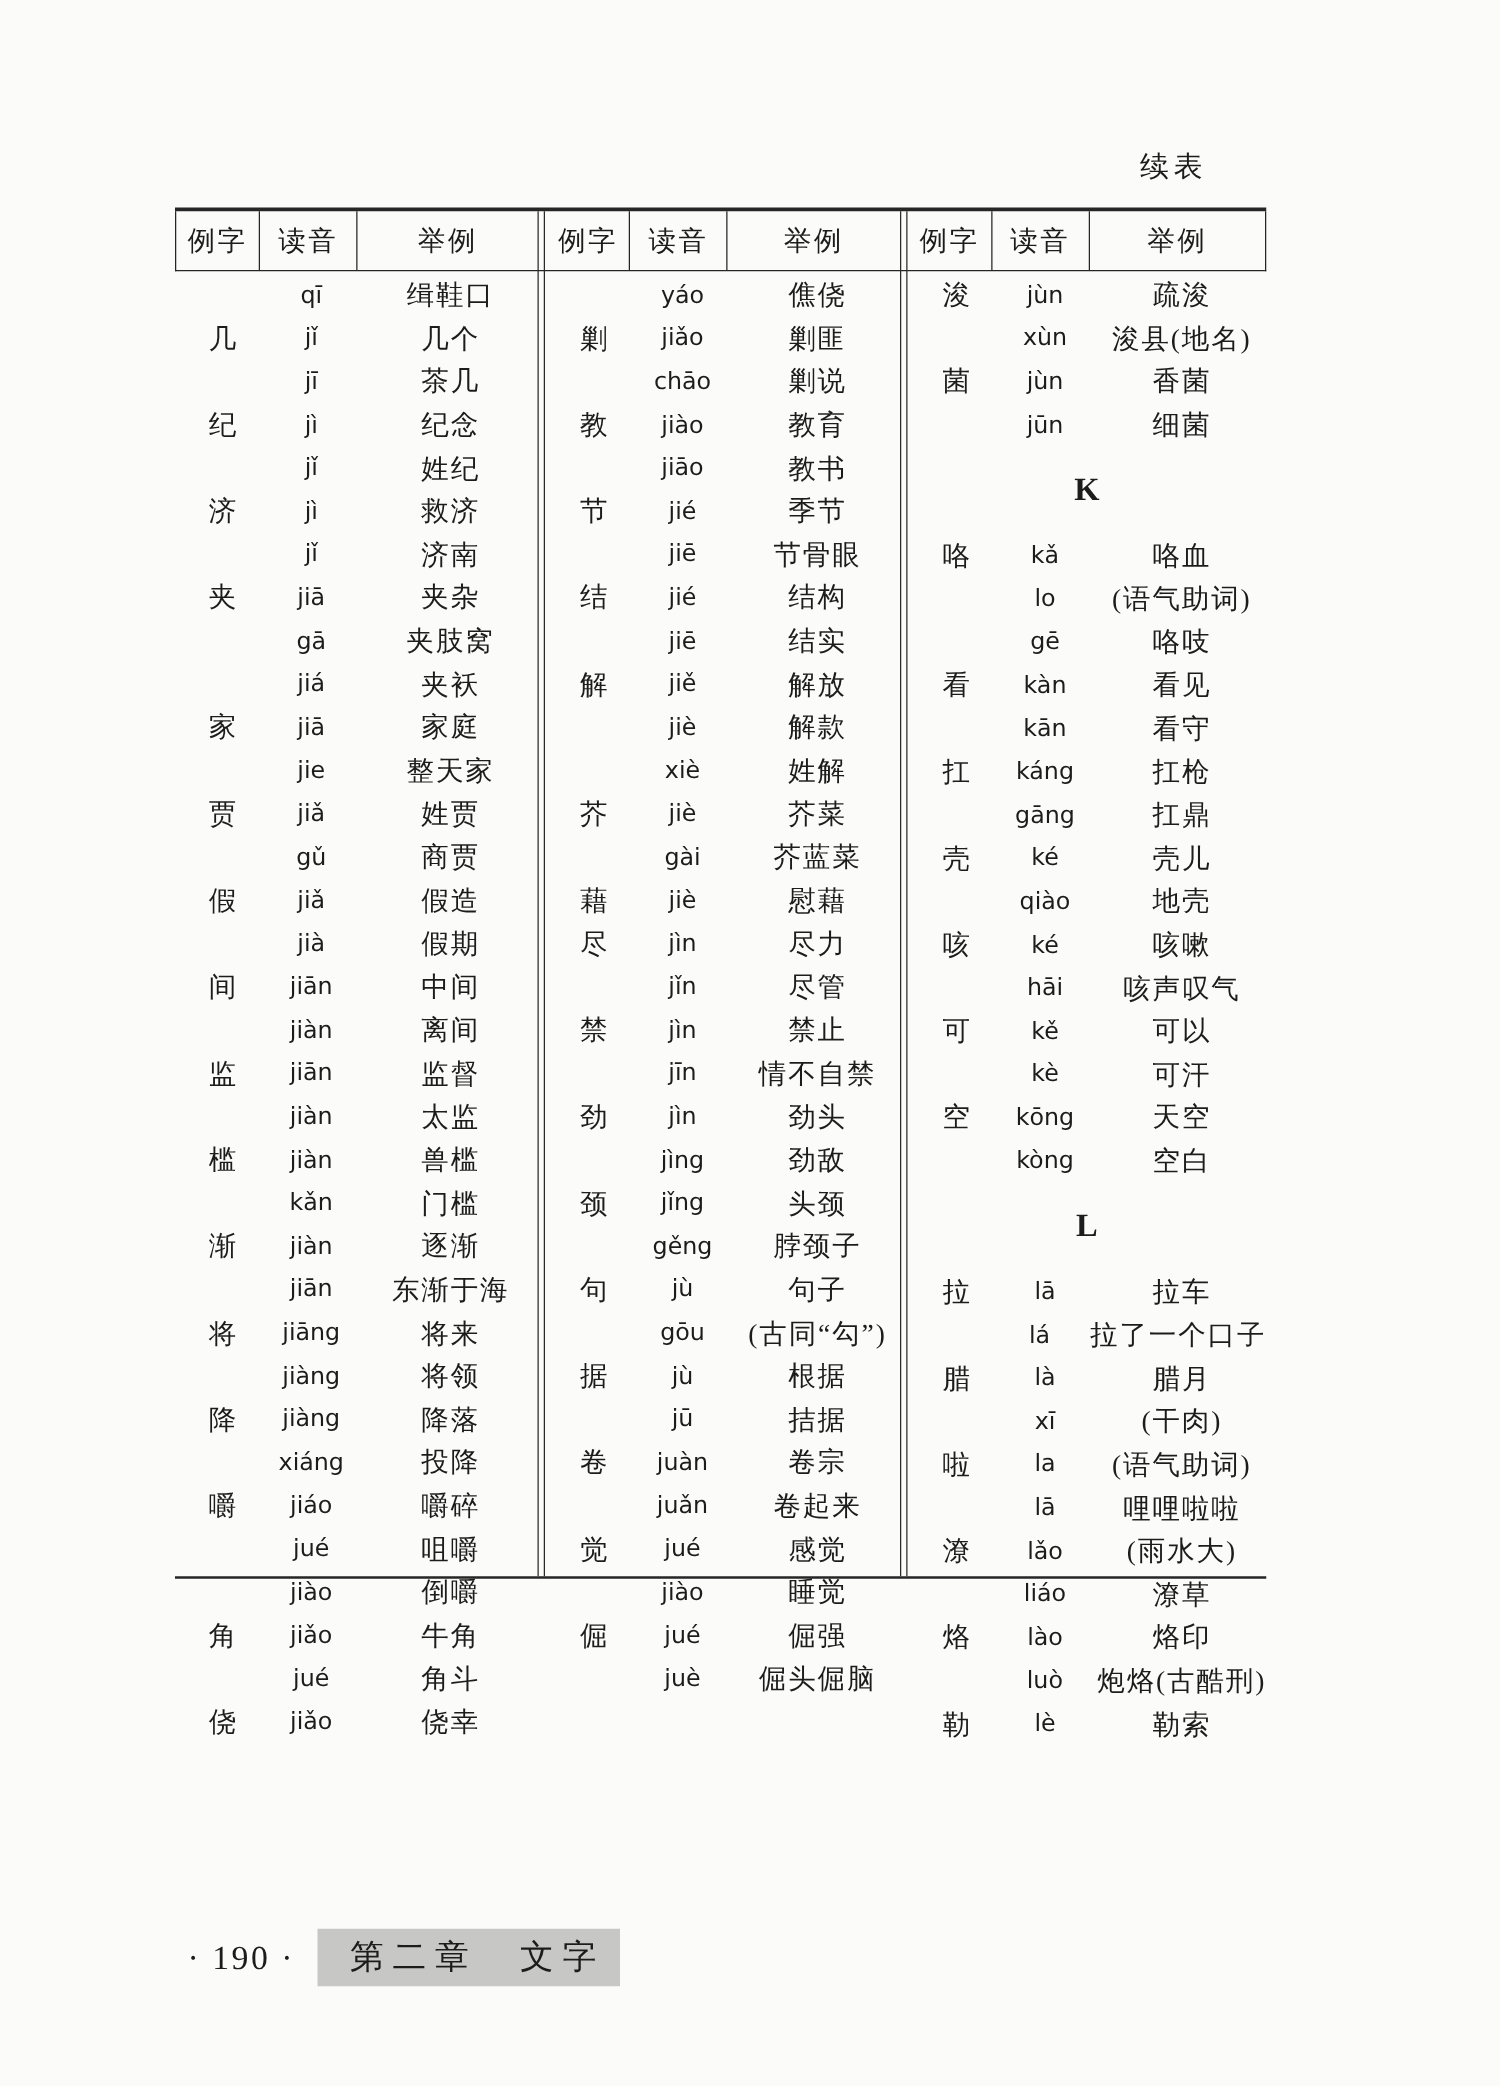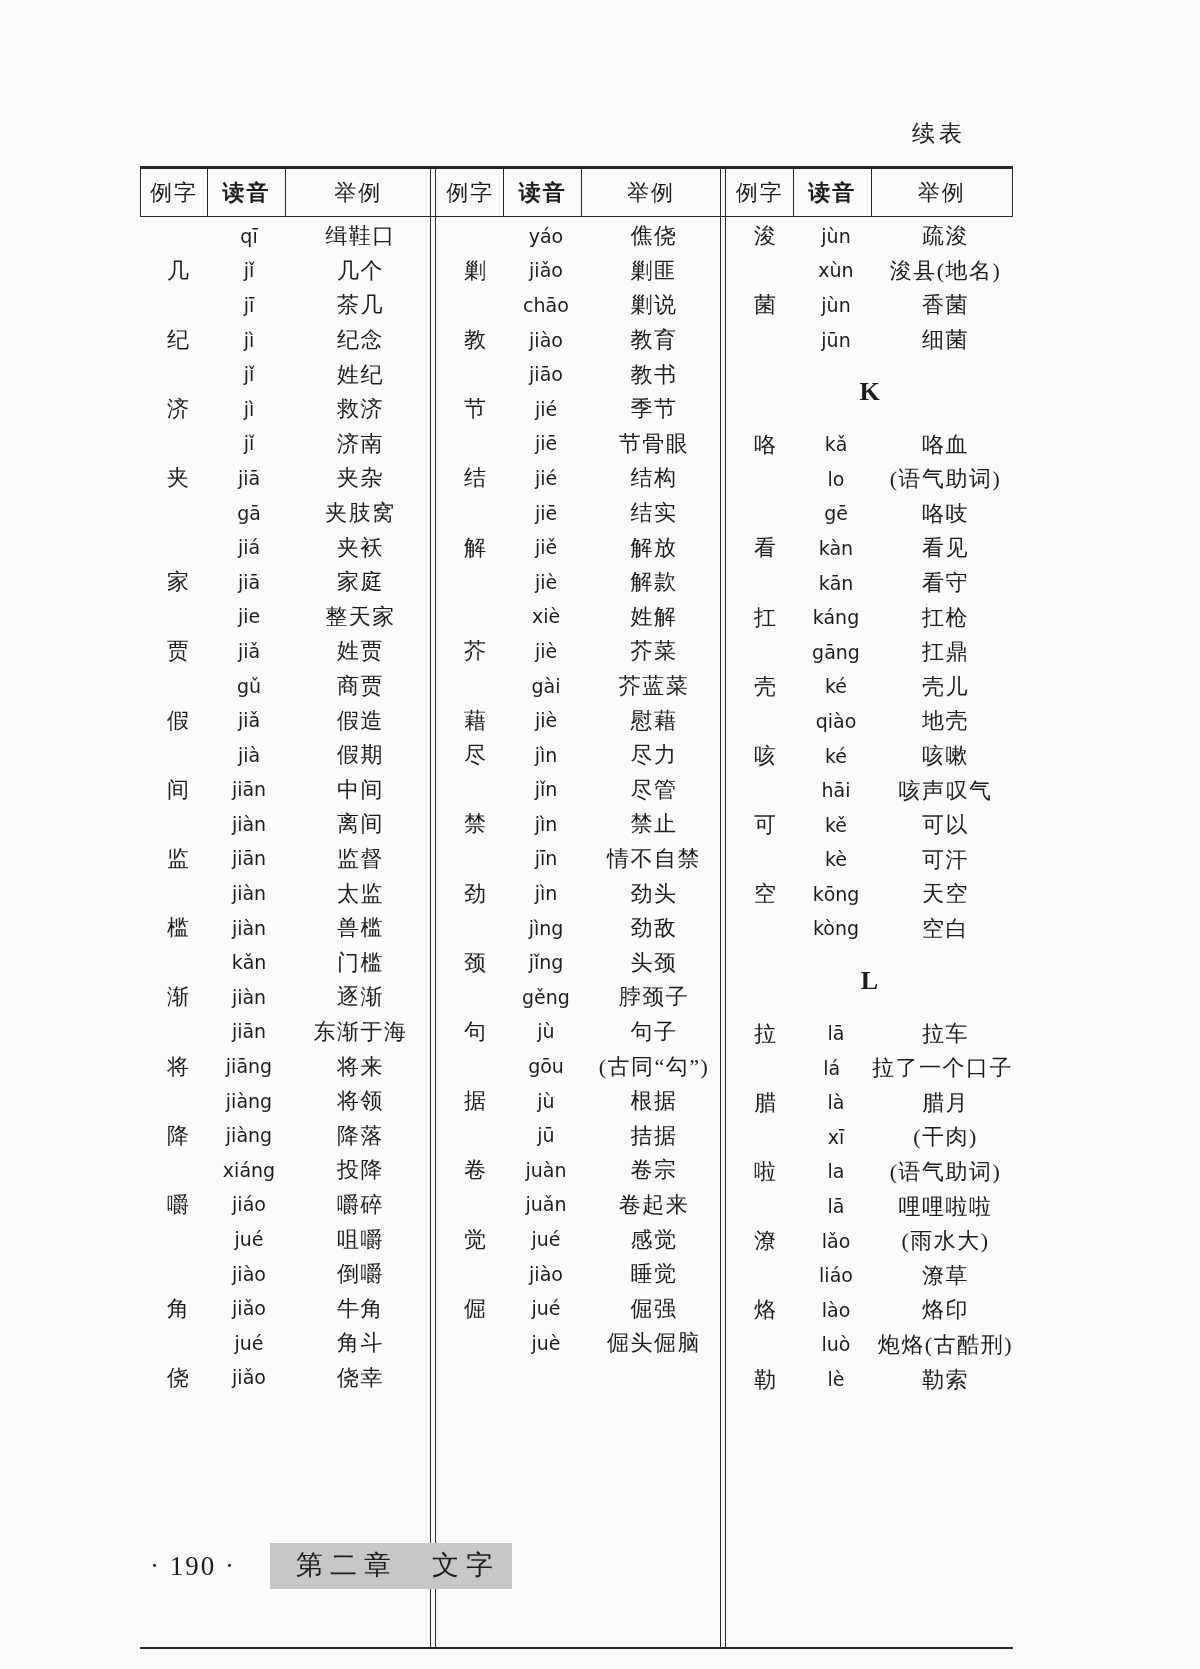--- a/index.html
+++ b/index.html
@@ -8,21 +8,21 @@
     background:#fbfbf9;color:#1c1c1c;
     font-family:"Liberation Serif","DejaVu Serif",serif;
     overflow:hidden;
     text-align:center;
   }
   .continued{
     position:absolute;left:912px;top:118px;
     font-size:23px;letter-spacing:4px;
   }
   .table{
-    position:absolute;left:140px;top:166px;width:873px;height:1483px;
+    position:absolute;left:140px;top:166px;width:873px;height:1097px;
     border-top:3px solid #262626;border-bottom:2px solid #262626;
     box-sizing:border-box;
   }
   .vsep{
     position:absolute;top:0;bottom:0;width:4px;
     border-left:1.5px solid #2a2a2a;border-right:1.5px solid #2a2a2a;
   }
   .vsep.s1{left:290px;}
   .vsep.s2{left:580px;}
   .thead{
@@ -32,41 +32,41 @@
   }
   .g1{width:290px;}
   .g2{width:283px;margin-left:7px;}
   .g3{width:286px;margin-left:7px;}
   .ghead{display:flex;box-sizing:border-box;}
   .hc{
     display:flex;align-items:center;justify-content:center;
     font-size:22px;letter-spacing:2px;box-sizing:border-box;height:100%;
   }
   .hc.h1{width:66px;}
-  .hc.h2{width:78px;border-left:1.5px solid #262626;font-weight:bold;}
+  .hc.h2{width:78px;border-left:1.5px solid #262626;}
   .hc.h3{flex:1;border-left:1.5px solid #262626;}
   .tbody{display:flex;padding-top:2px;}
   .group{box-sizing:border-box;}
   .row{display:flex;height:34.6px;align-items:center;}
   .cell{box-sizing:border-box;line-height:1;}
   .cell.c1{width:66px;padding-left:10px;font-size:22px;}
   .cell.c2{
     width:78px;padding-left:8px;
     font-family:"DejaVu Sans","Liberation Sans",sans-serif;
     font-size:19px;
   }
   .cell.c3{flex:1;padding-left:7px;font-size:22px;letter-spacing:1.5px;white-space:nowrap;}
   .section-row{
     height:70px;display:flex;align-items:center;justify-content:center;
     font-size:26px;font-weight:bold;letter-spacing:1px;
     font-family:"Liberation Serif","DejaVu Serif",serif;
   }
   .footer{
     position:absolute;left:150px;top:1543px;
-    display:flex;align-items:center;gap:34px;
+    display:flex;align-items:center;gap:18px;
   }
   .pageno{font-size:27px;letter-spacing:2px;}
   .chapter{
     background:#c7c7c5;padding:4px 12px 6px 26px;
     font-size:27px;font-weight:400;letter-spacing:7px;
   }
 </style>
 </head>
 <body>
 

